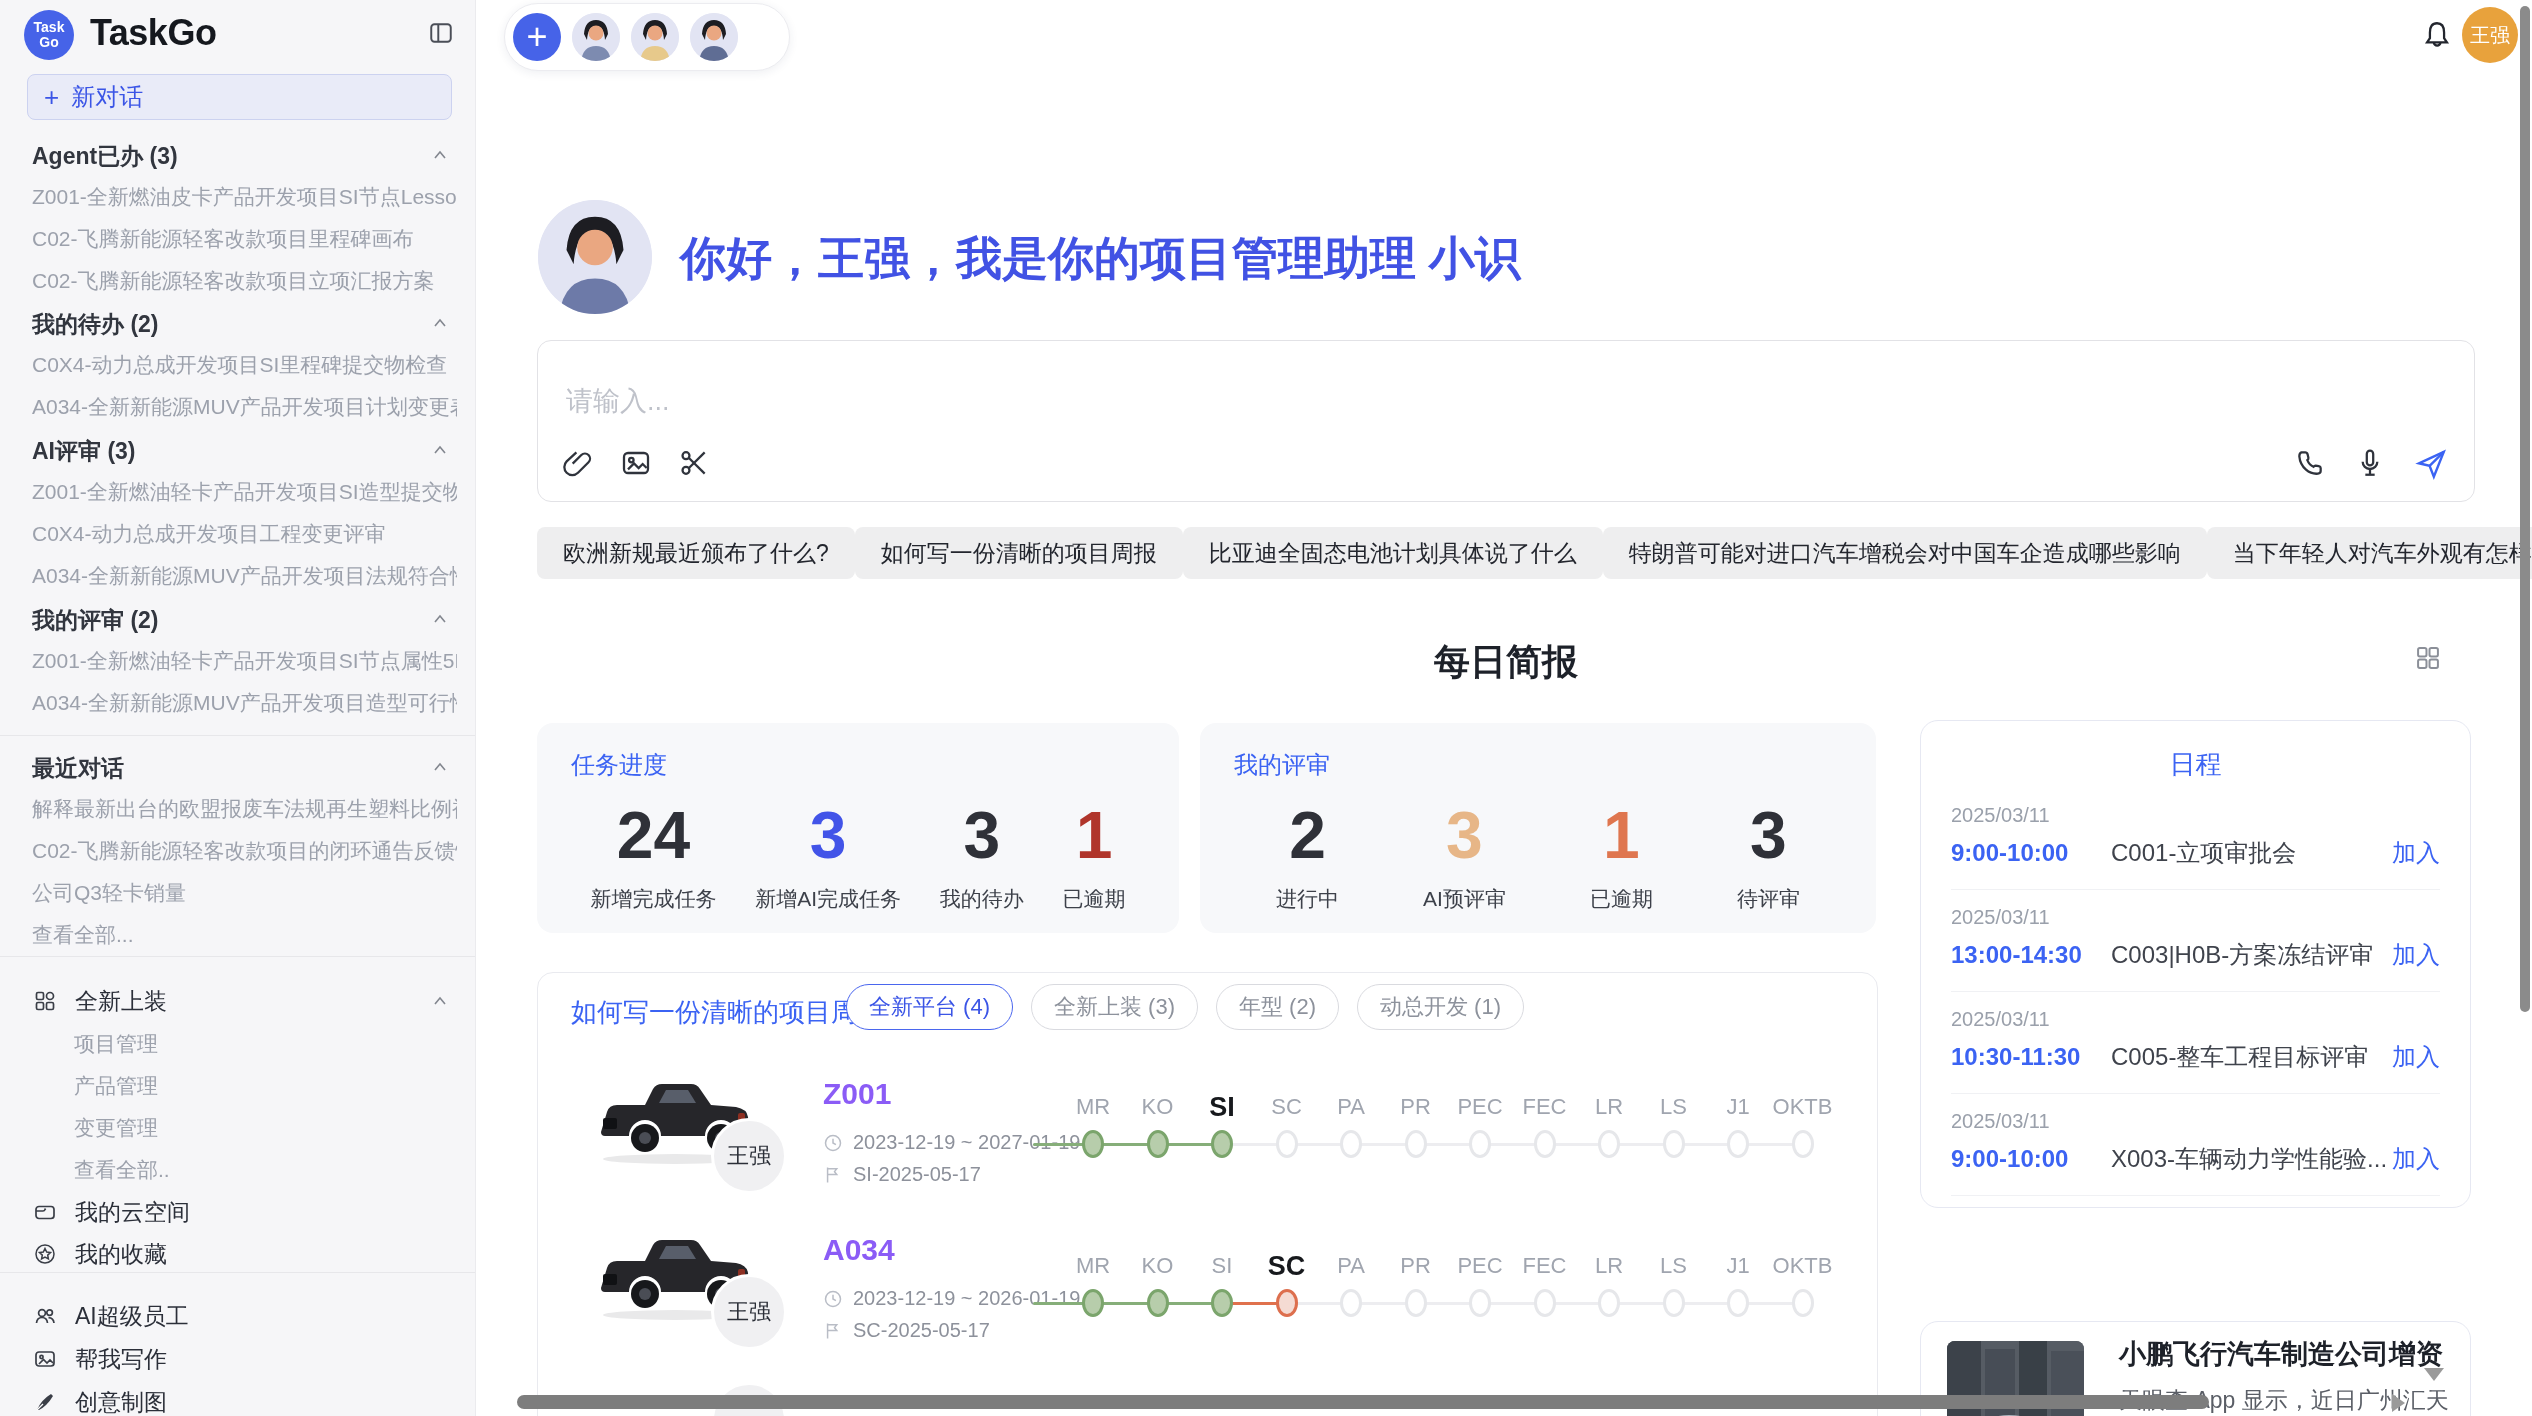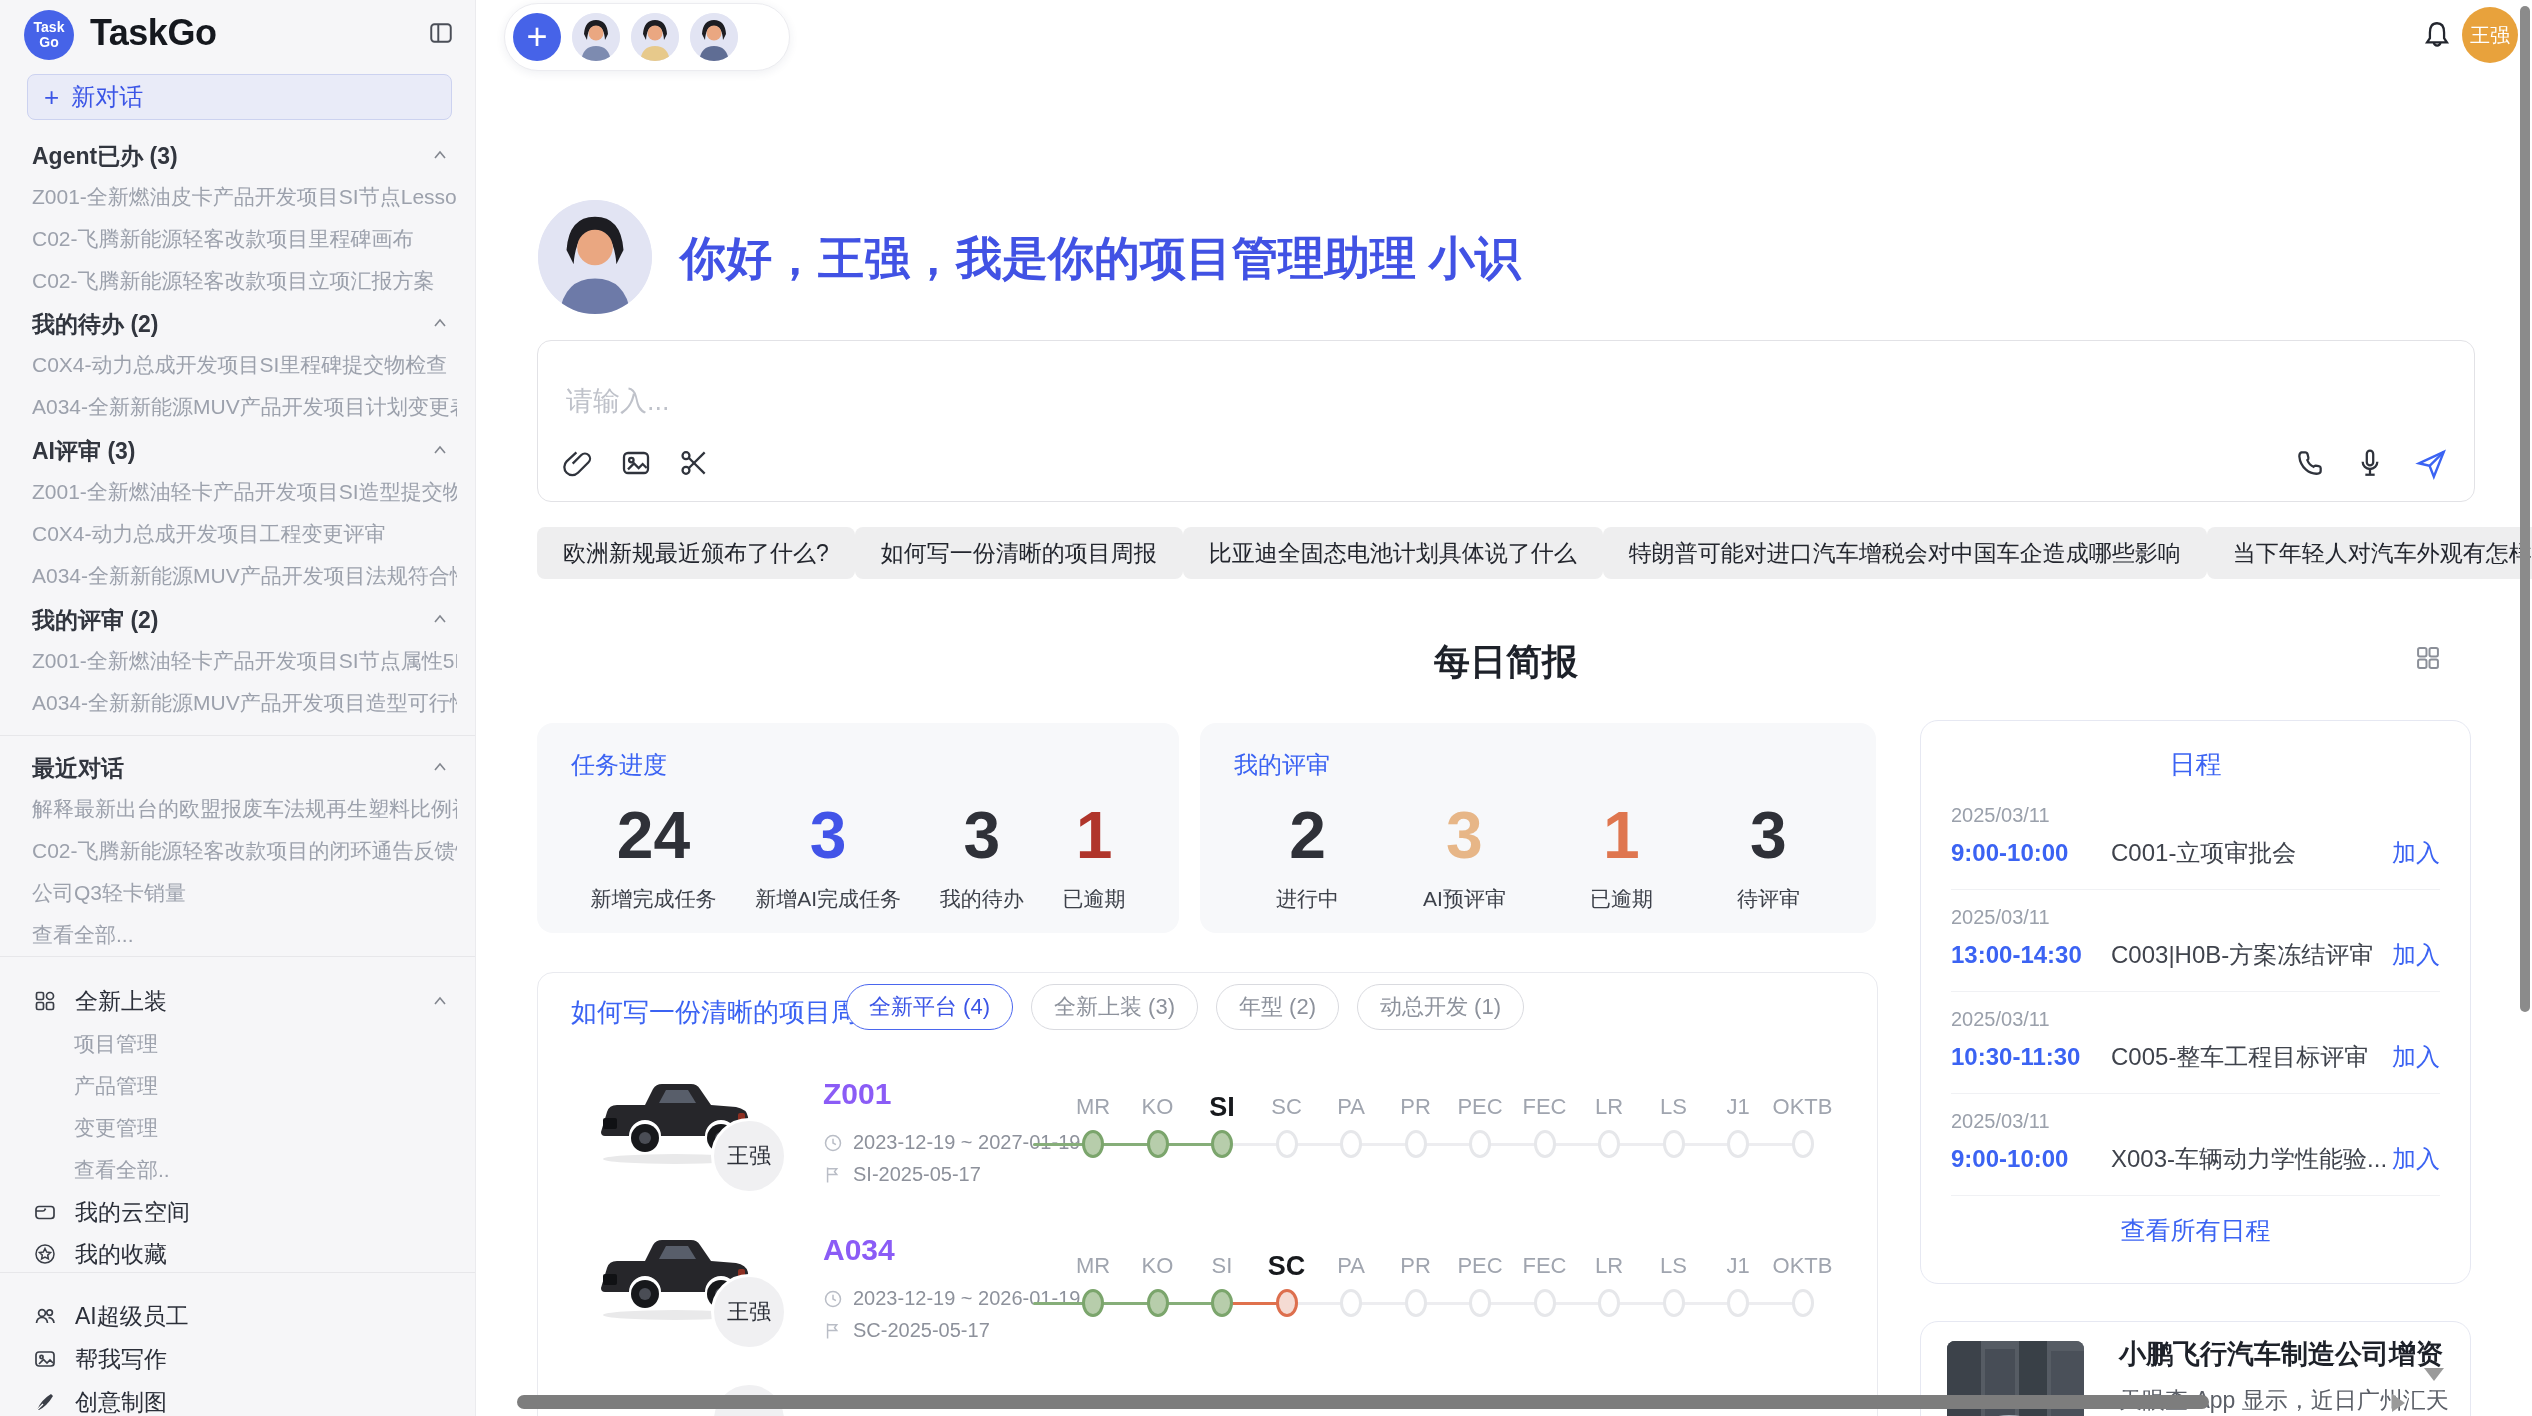--- a/index.html
+++ b/index.html
@@ -88,21 +88,21 @@
   .meta .mico{color:#b9bdc6;}
   .ms{position:absolute;left:495px;width:810px;height:84px;}
   .ms-line{position:absolute;height:3px;background:#ededf0;border-radius:2px;}
   .ms-dot{position:absolute;width:22px;height:28px;border-radius:50%;box-sizing:border-box;background:#fff;border:3px solid #e6e7ea;}
   .ms-dot.done{background:#b7cdab;border-color:#7ba56c;}
   .ms-dot.overdue{background:#f5dbd3;border-color:#dd6f4e;}
   .ms-label{position:absolute;top:0;width:64px;text-align:center;font-size:22px;color:#a0a5af;line-height:30px;white-space:nowrap;}
   .ms-label.cur{font-size:27px;font-weight:700;color:#17191d;}
 
   
-  .sched{position:absolute;left:1920px;top:720px;width:551px;height:564px;background:#fff;border:1px solid #e6e8f2;border-radius:18px;
+  .sched{position:absolute;left:1920px;top:720px;width:551px;height:488px;background:#fff;border:1px solid #e6e8f2;border-radius:18px;
     box-sizing:border-box;overflow:hidden;}
   .sched-title{margin-top:26px;text-align:center;font-size:26px;color:#3b63f3;}
   .sched-body{padding:6px 30px 0 30px;}
   .sched-entry{padding:16px 0 20px;border-bottom:1px solid #f0f1f4;}
   .se-date{font-size:20px;color:#9aa0ab;}
   .se-row{display:flex;align-items:center;margin-top:10px;}
   .se-time{width:160px;font-size:24px;font-weight:700;color:#3b63f3;flex:none;}
   .se-title{flex:1;font-size:24px;color:#3f434c;white-space:nowrap;overflow:hidden;}
   .se-join{font-size:24px;color:#3b63f3;cursor:pointer;flex:none;}
   .sched-all{text-align:center;margin-top:18px;font-size:25px;color:#3b63f3;cursor:pointer;}

